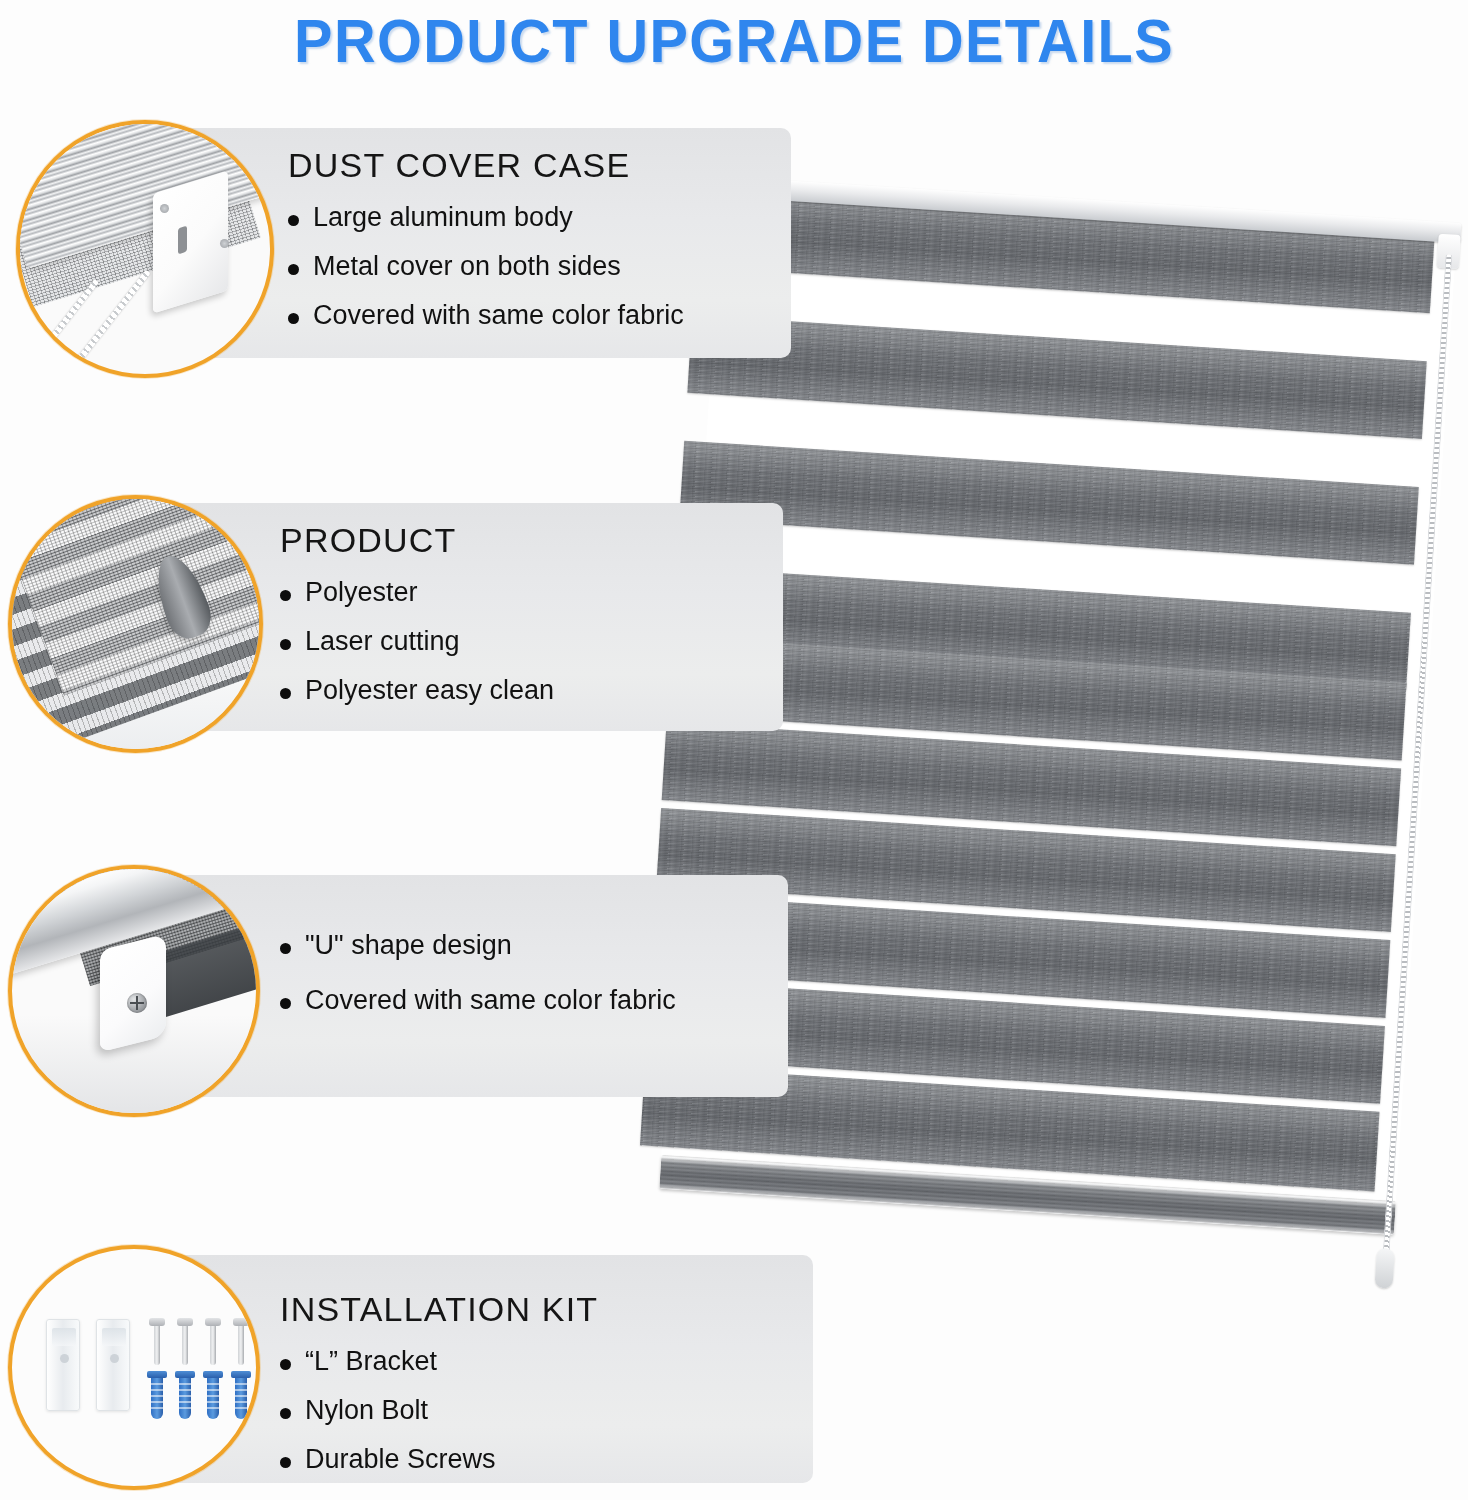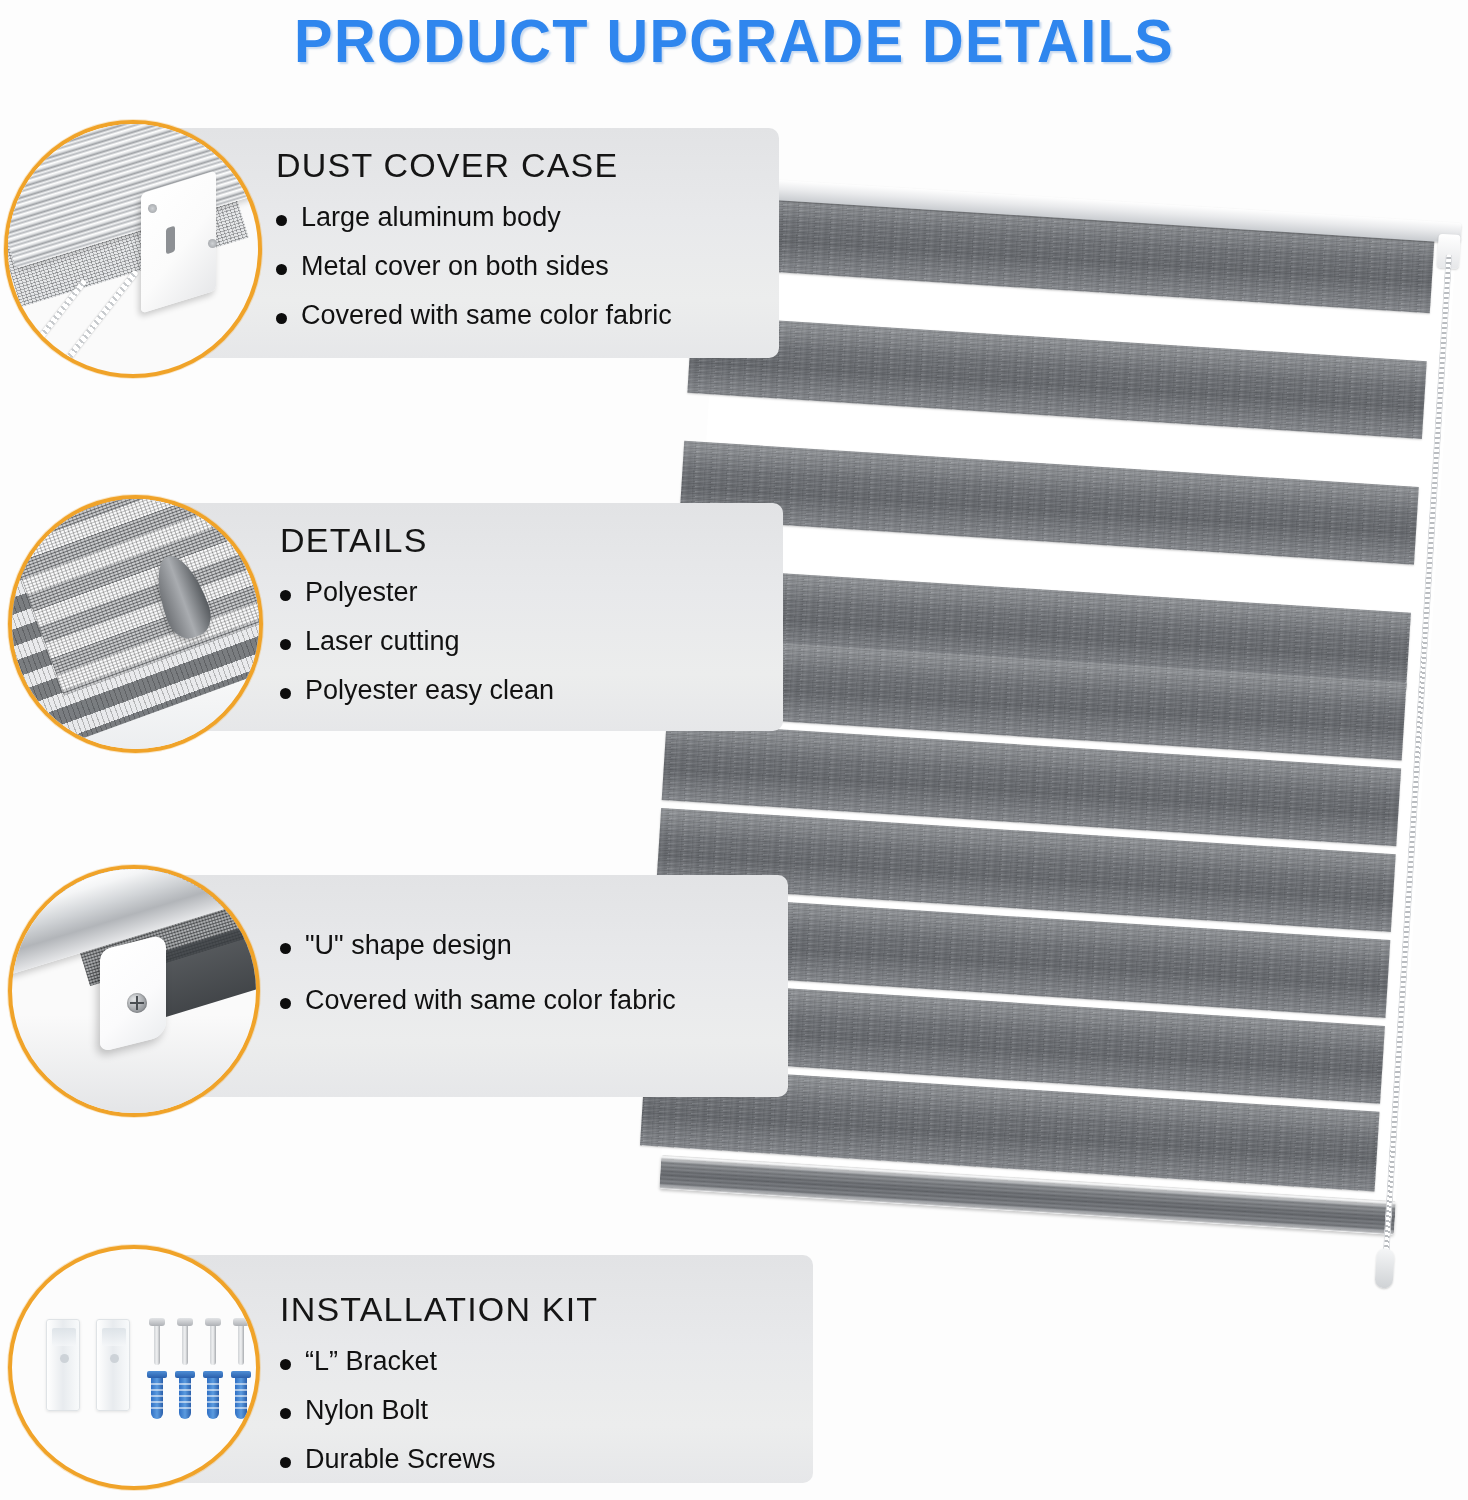--- a/index.html
+++ b/index.html
@@ -428,21 +428,21 @@
       <div class="band" style="top:900px; height:80px;"></div>
 
       <div id="head-rail"></div>
       <div id="bottom-rail"></div>
       <div id="chain-top-cap"></div>
       <div id="bead-chain"></div>
       <div id="chain-bottom-weight"></div>
     </div>
   </div>
 
-  <div class="callout" style="left:4px; top:120px; width:780px; height:260px;">
+  <div class="callout" style="left:16px; top:120px; width:780px; height:260px;">
     <div class="callout-box" style="top:8px; width:645px; height:230px;"></div>
 
     <div class="callout-circle" style="width: 258px; height: 258px; border-color: rgb(240, 163, 41);">
       <div class="illus">
         <div class="dc-mesh"></div>
         <div class="dc-rail"></div>
         <div class="dc-endcap"></div>
         <div class="dc-screw" style="left:56%; top:32%;"></div>
         <div class="dc-screw" style="left:80%; top:46%;"></div>
         <div class="dc-keyhole"></div>
@@ -474,21 +474,21 @@
     <div class="callout-circle" style="width: 255px; height: 258px; border-color: rgb(240, 163, 41);">
       <div class="illus">
         <div class="fb-floor"></div>
         <div class="fb-sheet2"></div>
         <div class="fb-sheet"></div>
         <div class="fb-curl"></div>
       </div>
     </div>
 
     <div class="callout-text" style="left:272px; top:26px;">
-      <div class="callout-title">DETAILS</div>
+      <div class="callout-title">PRODUCT</div>
       <div class="bullet-row">
         <span class="bullet-dot"></span>
         <span class="bullet-label">Polyester</span>
       </div>
       <div class="bullet-row">
         <span class="bullet-dot"></span>
         <span class="bullet-label">Laser cutting</span>
       </div>
       <div class="bullet-row">
         <span class="bullet-dot"></span>

